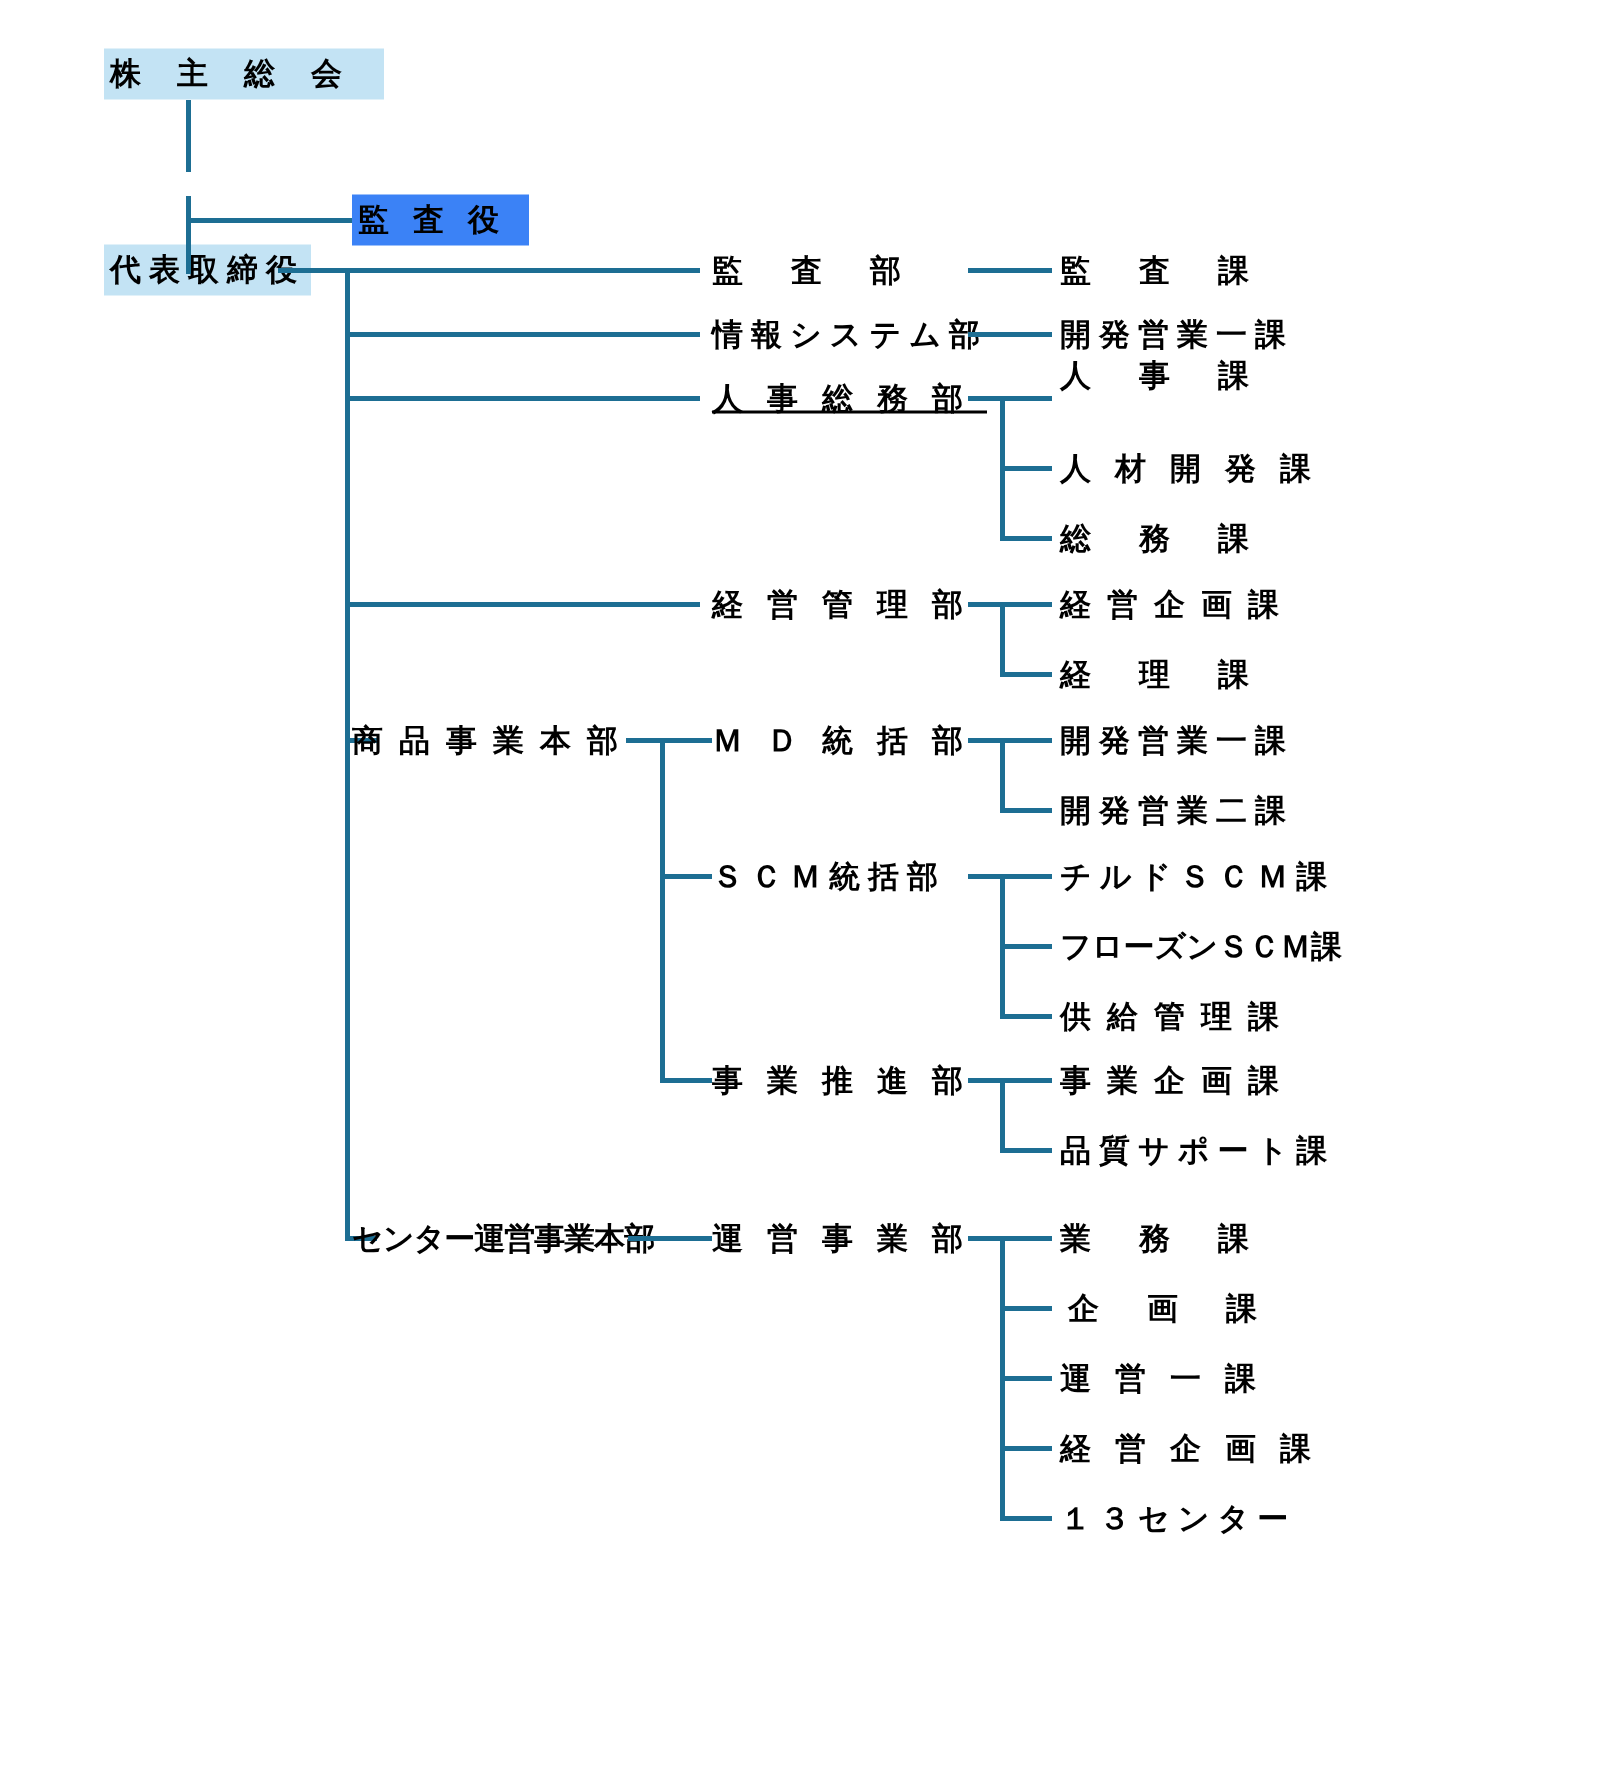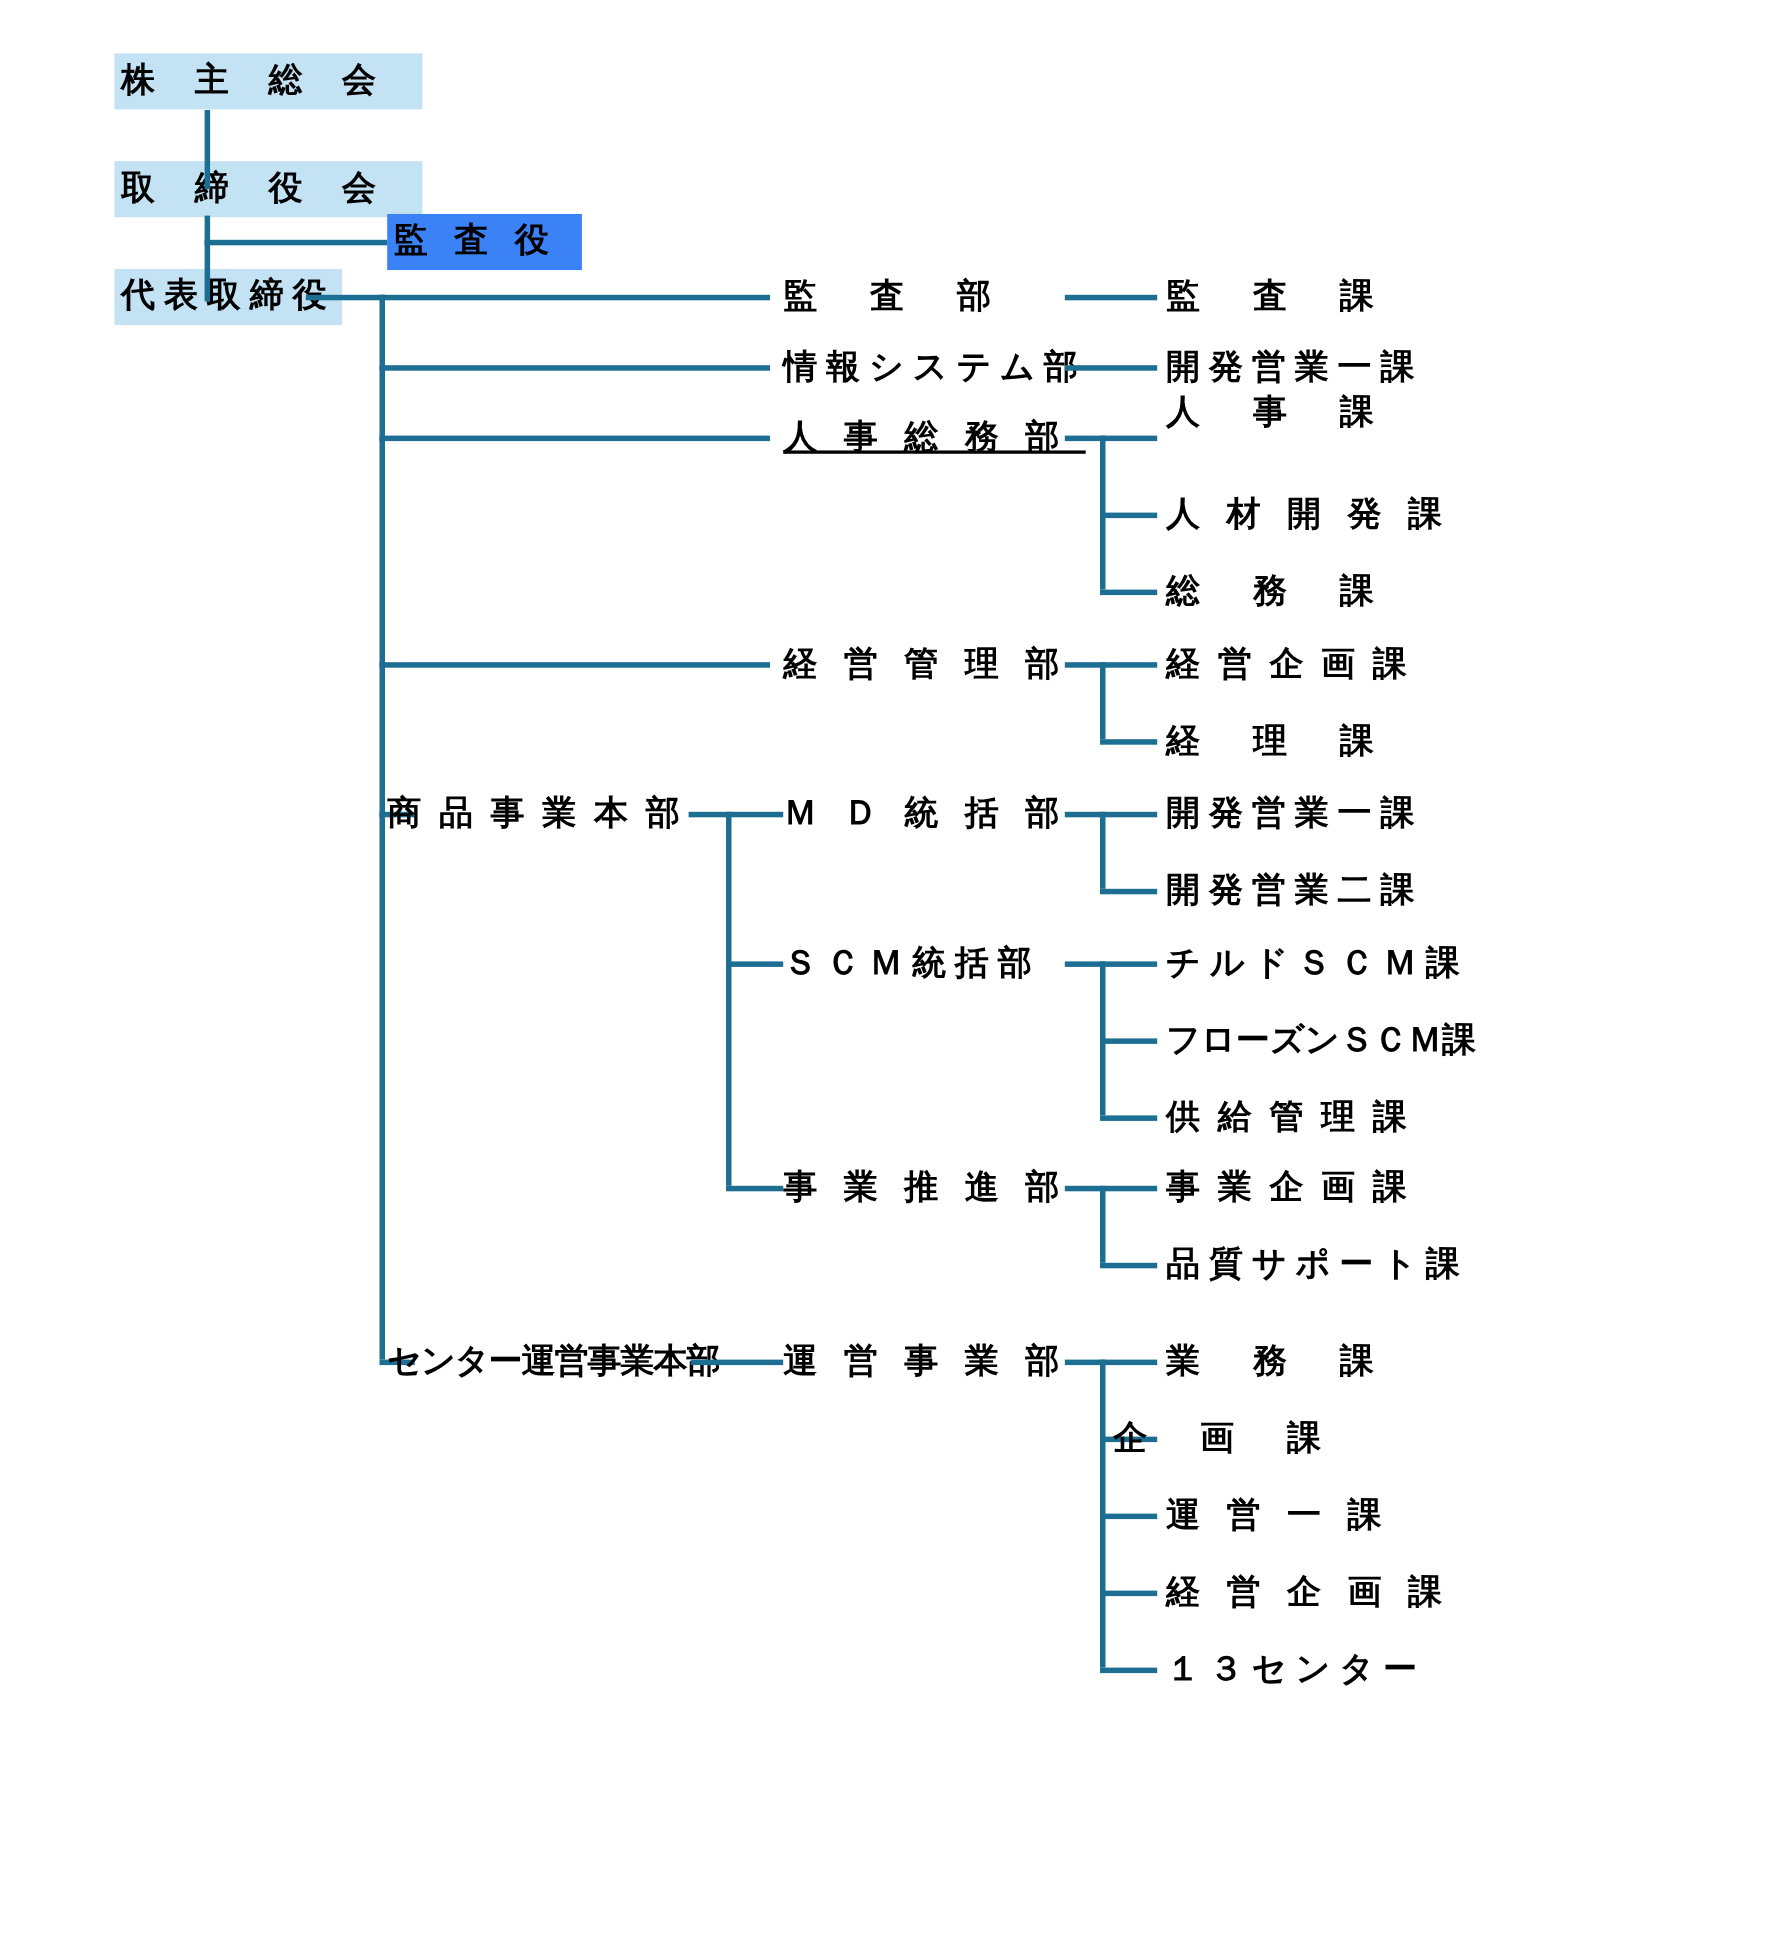--- a/index.html
+++ b/index.html
@@ -51,21 +51,20 @@
     background:#1d6e93;
   }
 </style>
 </head>
 <body>
 
 <div id="chart" style="background: rgb(255, 255, 255);">
 
   <div class="node hl sp4" style="left: 104px; top: 74px; background: rgb(195, 227, 244);">株主総会</div>
 
-  <div class="node hl sp4" style="left: 104px; top: 172px; background: rgb(195, 227, 244);">取締役会</div>
 
   <div class="node hl sp3" style="left: 352px; top: 220px; background: #3b82f6; text-align: right;">監査役</div>
 
   <div class="node hl sp1" style="left: 104px; top: 270px; background: rgb(195, 227, 244);">代表取締役</div>
 
   <div class="v" style="left: 186px; top: 100px; height: 72px; background: rgb(29, 110, 147);"></div>
   <div class="v" style="left: 186px; top: 196px; height: 78px; background: rgb(29, 110, 147);"></div>
   <div class="h" style="left: 186px; top: 218px; width: 166px; background: rgb(29, 110, 147);"></div>
 
   <div class="h" style="left: 278px; top: 268px; width: 72px; background: rgb(29, 110, 147);"></div>
@@ -142,18 +141,18 @@
   <div class="node sp3" style="left:712px;top:1238px;">運営事業部</div>
 
   <div class="h" style="left: 968px; top: 1236px; width: 84px; background: rgb(29, 110, 147);"></div>
   <div class="v" style="left: 1000px; top: 1236px; height: 280px; background: rgb(29, 110, 147);"></div>
   <div class="h" style="left: 1000px; top: 1306px; width: 52px; background: rgb(29, 110, 147);"></div>
   <div class="h" style="left: 1000px; top: 1376px; width: 52px; background: rgb(29, 110, 147);"></div>
   <div class="h" style="left: 1000px; top: 1446px; width: 52px; background: rgb(29, 110, 147);"></div>
   <div class="h" style="left: 1000px; top: 1516px; width: 52px; background: rgb(29, 110, 147);"></div>
 
   <div class="node sp5" style="left:1060px;top:1238px;">業務課</div>
-  <div class="node sp5" style="left:1012px;top:1308px;">企画課</div>
+  <div class="node sp5" style="left:1068px;top:1308px;font-family:Liberation Serif, serif;">企画課</div>
   <div class="node sp3" style="left:1060px;top:1378px;">運営一課</div>
   <div class="node sp3" style="left:1060px;top:1448px;">経営企画課</div>
   <div class="node sp1" style="left:1060px;top:1518px;">１３センター</div>
 
 </div>
 
 </body></html>

